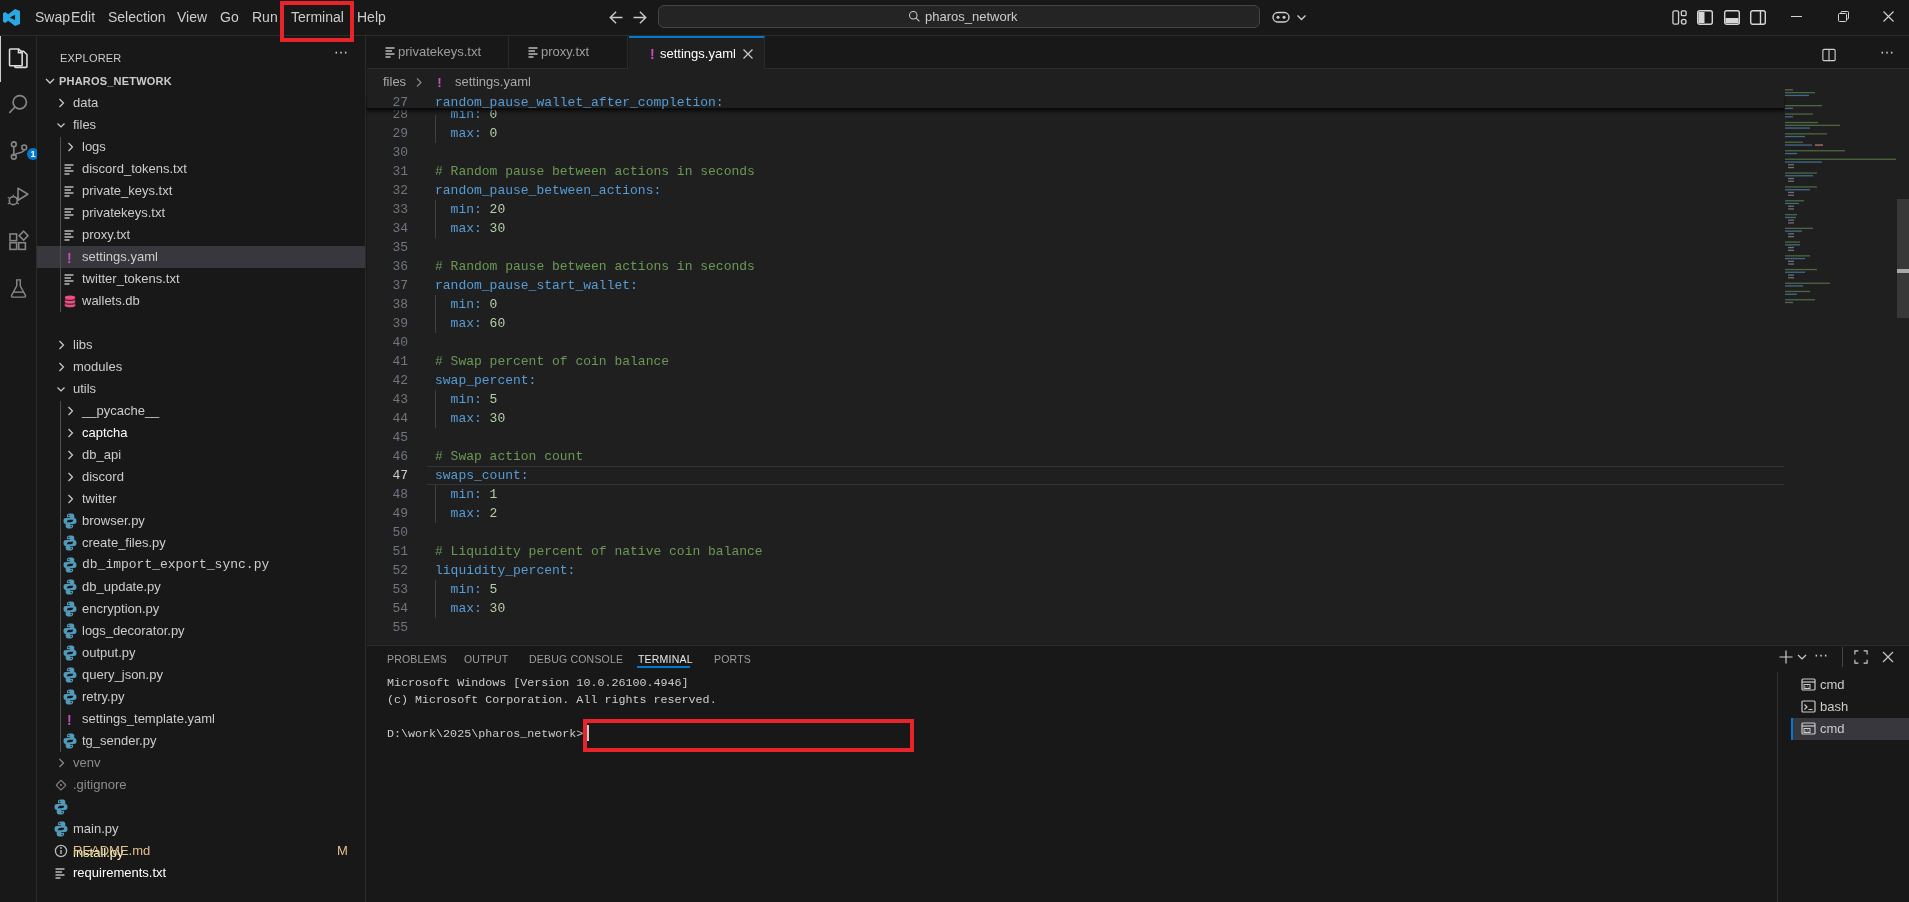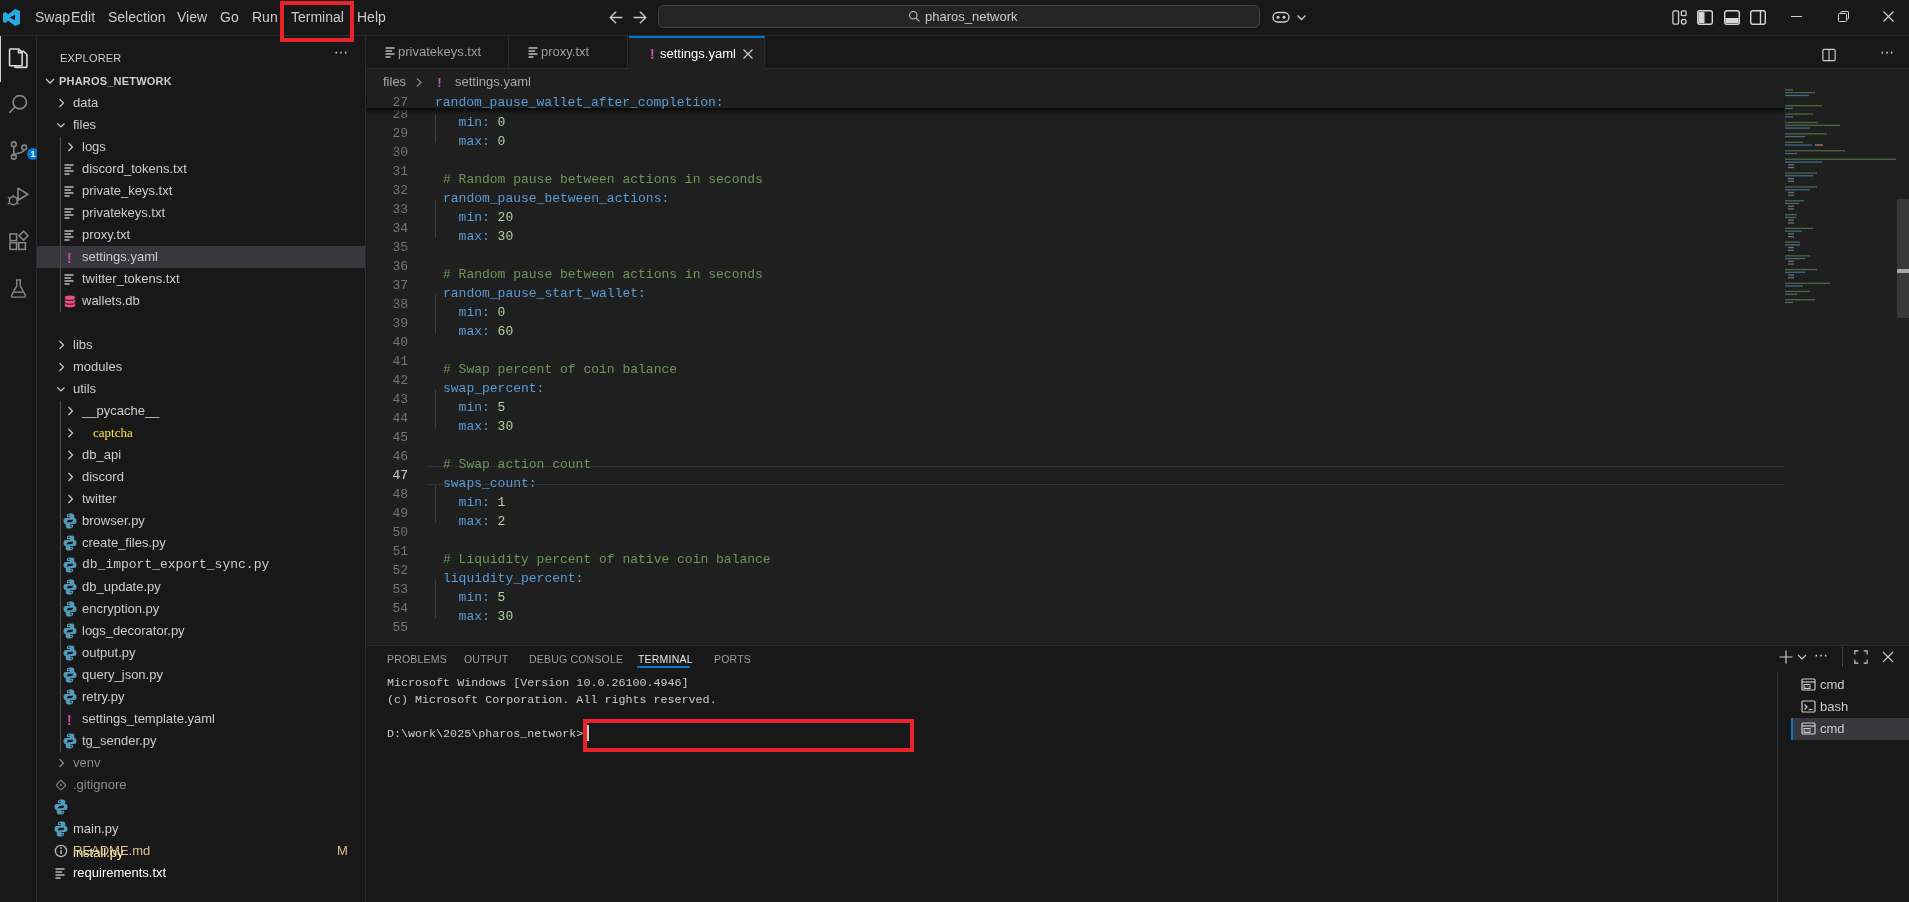--- a/index.html
+++ b/index.html
@@ -246,21 +246,21 @@
         </svg>
       </span>
       <span style="position:absolute;left:45px;color:#cccccc;">__pycache__</span>
     </div>
 <div class="row" style="top:422px;">
       <span class="chev" style="left:25px">
         <svg width="16" height="22" viewBox="0 0 16 22">
           <path fill="none" stroke="#cccccc" stroke-width="1.2" d="m6.5 7 4 4-4 4"></path>
         </svg>
       </span>
-      <span style="position:absolute;left:56px;color:#fde047;font-family:Liberation Serif, serif;">captcha</span>
+      <span style="position:absolute;left:45px;color:#ffffff;">captcha</span>
     </div>
 <div class="row" style="top:444px;">
       <span class="chev" style="left:25px">
         <svg width="16" height="22" viewBox="0 0 16 22">
           <path fill="none" stroke="#cccccc" stroke-width="1.2" d="m6.5 7 4 4-4 4"></path>
         </svg>
       </span>
       <span style="position:absolute;left:45px;color:#cccccc;">db_api</span>
     </div>
 <div class="row" style="top:466px;">
@@ -529,21 +529,21 @@
 <span style="color:#6e7681">46</span>
 <span style="color:#cccccc">47</span>
 <span style="color:#6e7681">48</span>
 <span style="color:#6e7681">49</span>
 <span style="color:#6e7681">50</span>
 <span style="color:#6e7681">51</span>
 <span style="color:#6e7681">52</span>
 <span style="color:#6e7681">53</span>
 <span style="color:#6e7681">54</span>
 <span style="color:#6e7681">55</span></pre>
-<pre class="abs mono" style="left:435px;top:105px;margin:8px;font-size:13px;line-height:19px;"><span style="color:#569cd6">  min: </span><span style="color:#b5cea8">0</span>
+<pre class="abs mono" style="left:435px;top:105px;margin:0;font-size:13px;line-height:19px;"><span style="color:#569cd6">  min: </span><span style="color:#b5cea8">0</span>
 <span style="color:#569cd6">  max: </span><span style="color:#b5cea8">0</span>
 
 <span style="color:#6a9955"># Random pause between actions in seconds</span>
 <span style="color:#569cd6">random_pause_between_actions:</span>
 <span style="color:#569cd6">  min: </span><span style="color:#b5cea8">20</span>
 <span style="color:#569cd6">  max: </span><span style="color:#b5cea8">30</span>
 
 <span style="color:#6a9955"># Random pause between actions in seconds</span>
 <span style="color:#569cd6">random_pause_start_wallet:</span>
 <span style="color:#569cd6">  min: </span><span style="color:#b5cea8">0</span>

